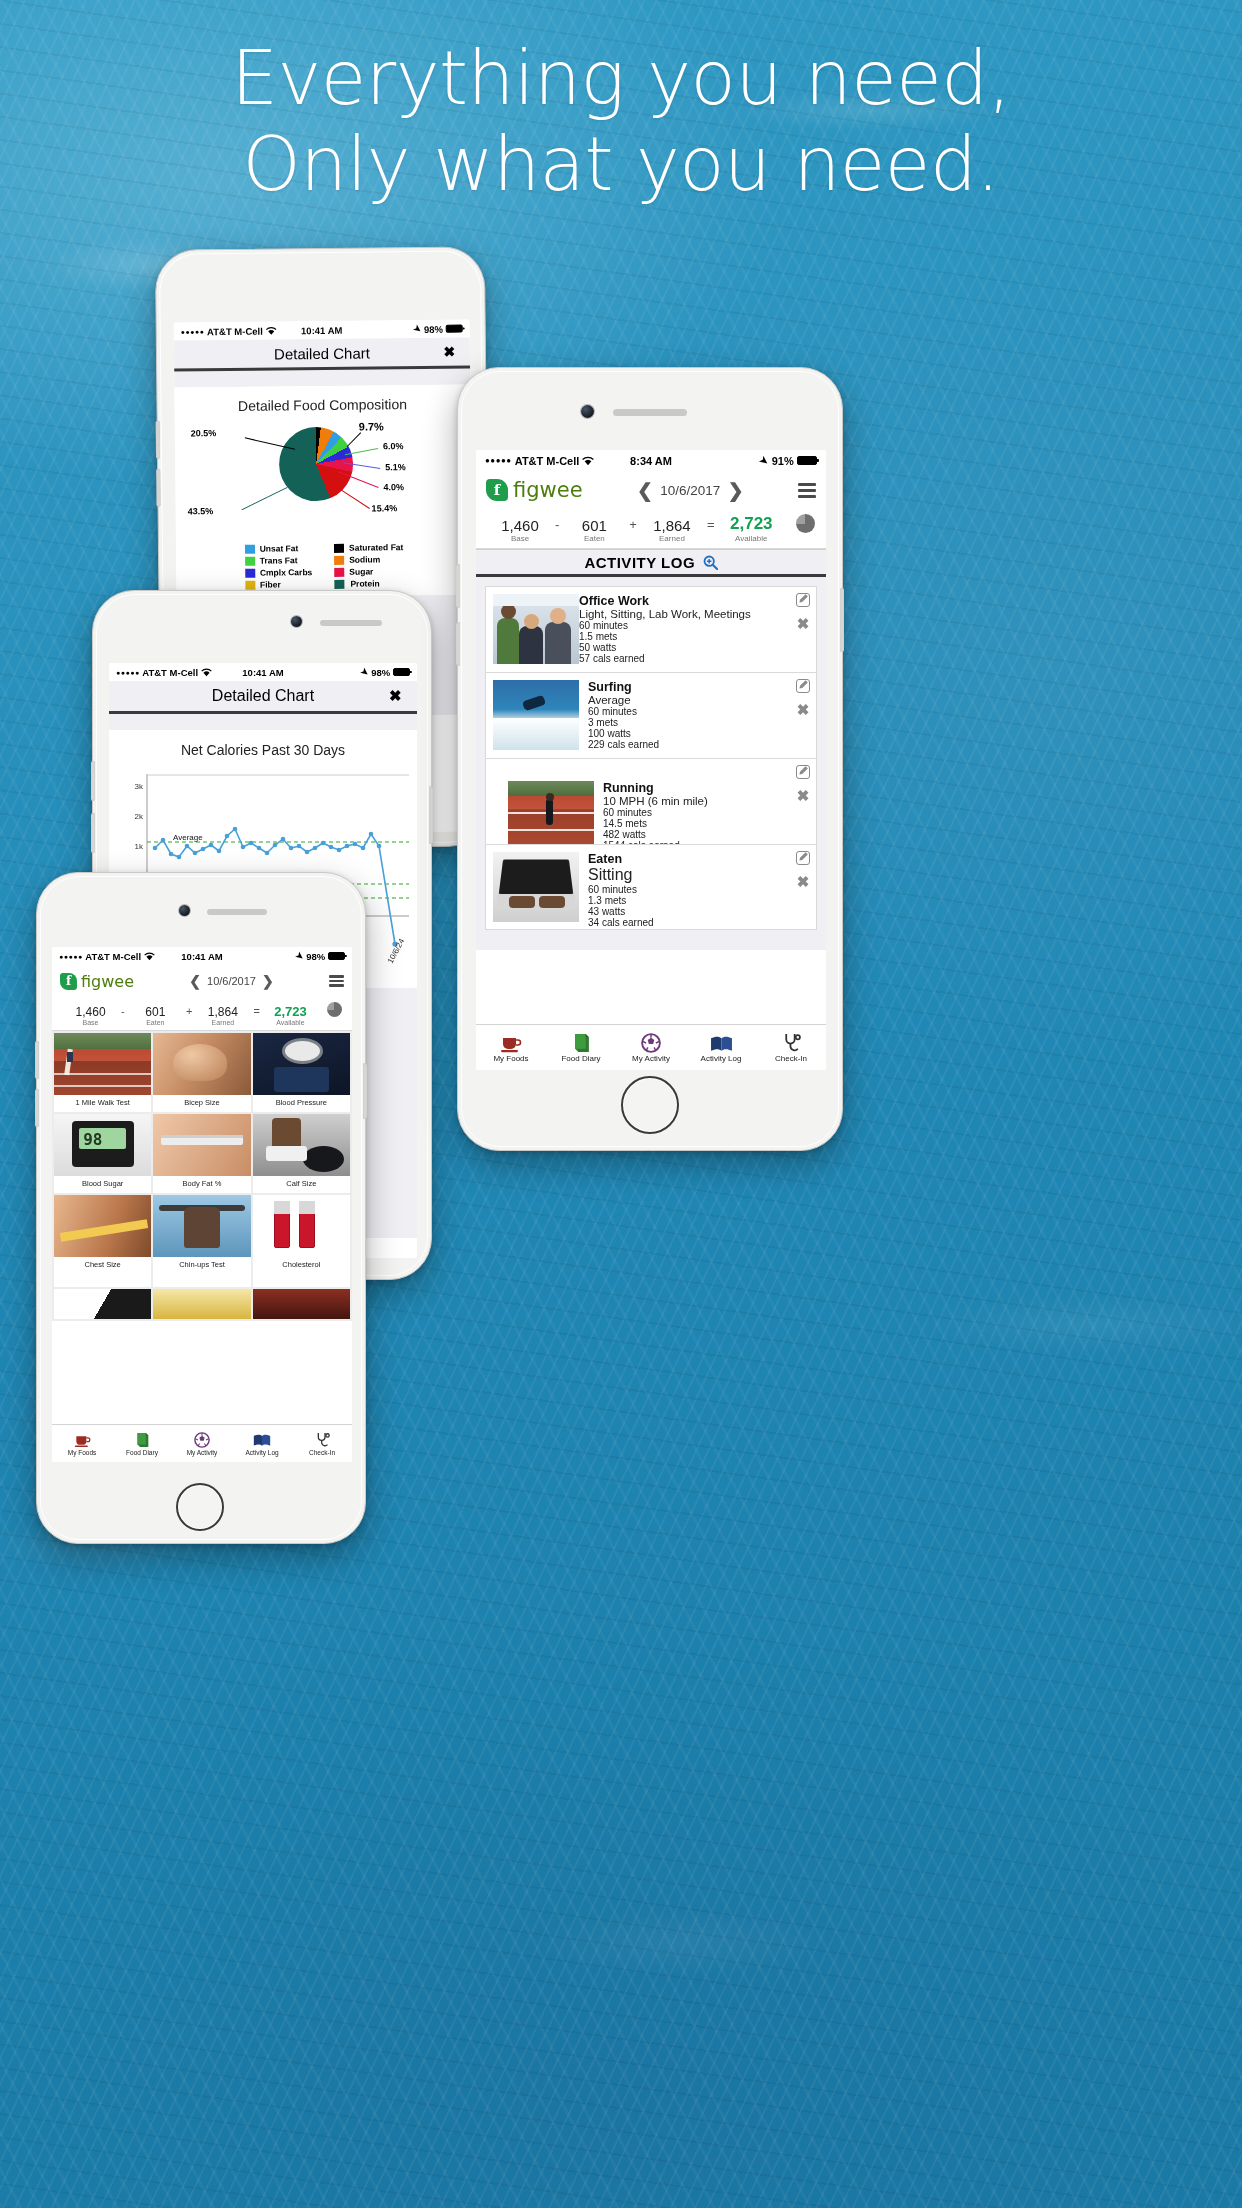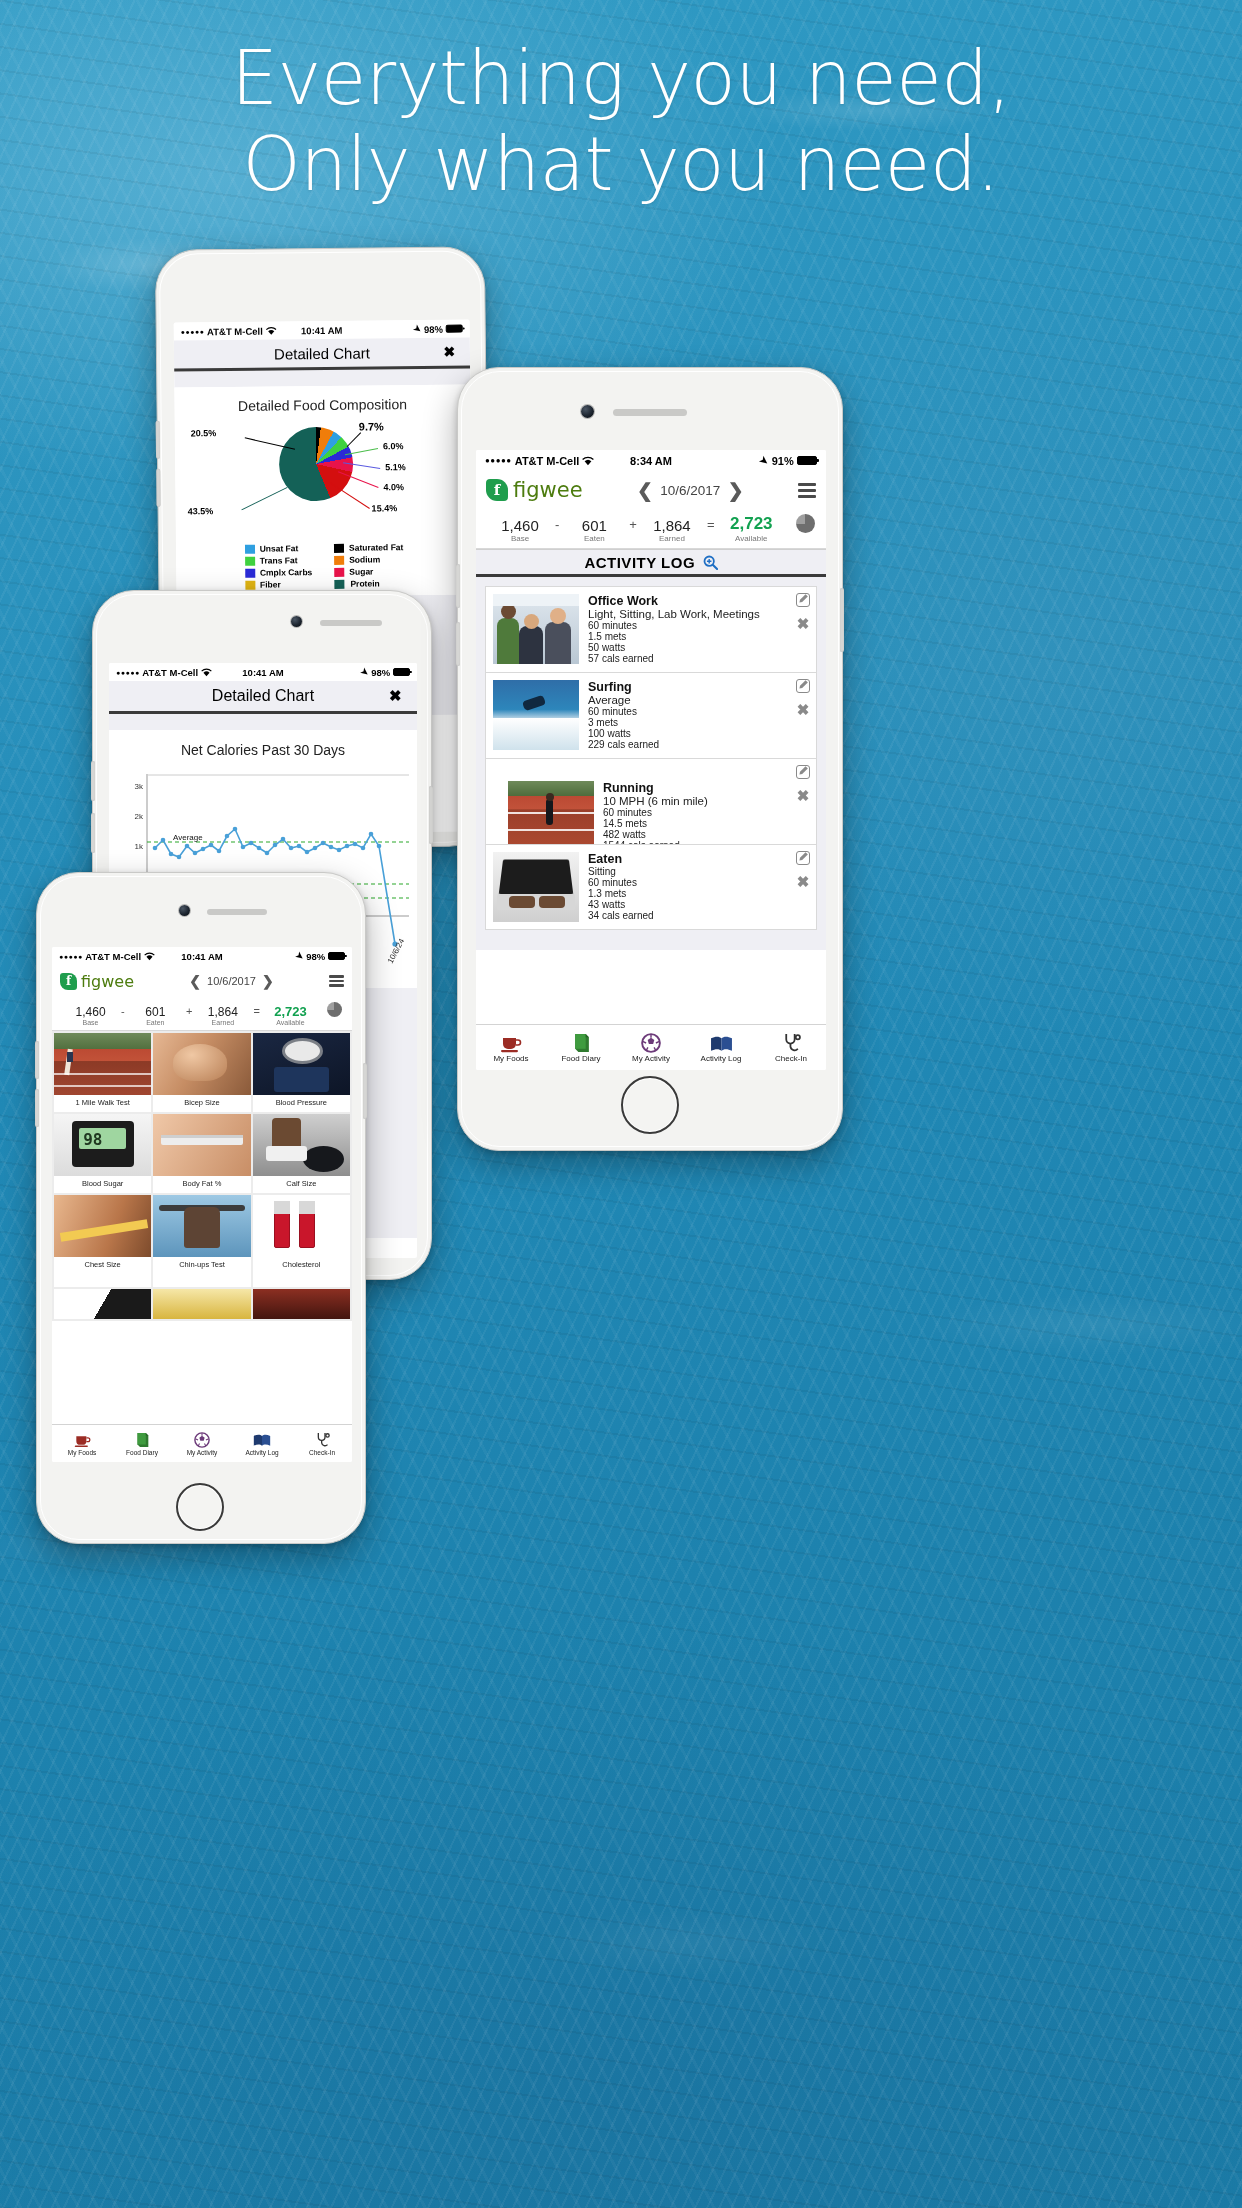--- a/index.html
+++ b/index.html
@@ -645,21 +645,21 @@
       <div class="act-row" style="height:86px; padding:7px; border:1px solid #d9d9d9; border-bottom:none;">
         <div class="act-thumb" style="width:86px;height:70px;background:linear-gradient(#dfe7ee,#b9c7d3);">
           <div style="position:absolute;left:4px;top:24px;width:22px;height:46px;background:#4f7a3b;border-radius:8px 8px 0 0;"></div>
           <div style="position:absolute;left:8px;top:10px;width:15px;height:15px;border-radius:50%;background:#6b4a33;"></div>
           <div style="position:absolute;left:26px;top:32px;width:24px;height:38px;background:#2d3340;border-radius:8px 8px 0 0;"></div>
           <div style="position:absolute;left:31px;top:20px;width:15px;height:15px;border-radius:50%;background:#d8a87d;"></div>
           <div style="position:absolute;left:52px;top:28px;width:26px;height:42px;background:#4a4f5c;border-radius:8px 8px 0 0;"></div>
           <div style="position:absolute;left:57px;top:14px;width:16px;height:16px;border-radius:50%;background:#e0b088;"></div>
           <div style="position:absolute;left:0;top:0;width:100%;height:12px;background:#eef3f7;"></div>
         </div>
-        <div class="act-body" style="padding-left:9px;">
+        <div class="act-body" style="">
           <div class="act-title" style="font-size:12.5px;">Office Work</div>
           <div class="act-sub" style="font-size:11.5px;">Light, Sitting, Lab Work, Meetings</div>
           <div class="act-meta" style="font-size:10px;">60 minutes</div>
           <div class="act-meta" style="font-size:10px;">1.5 mets</div>
           <div class="act-meta" style="font-size:10px;">50 watts</div>
           <div class="act-meta" style="font-size:10px;">57 cals earned</div>
         </div>
         <div class="act-icons" style="right:6px;top:6px;gap:9px;">
           <span class="ic-edit" style="width:14px;height:14px;">
             <svg width="12" height="12" viewBox="0 0 12 12" style="position:absolute;left:0;top:-1px;">
@@ -722,21 +722,21 @@
 
       <div class="act-row" style="height:86px; padding:7px; border:1px solid #d9d9d9;">
         <div class="act-thumb" style="width:86px;height:70px;background:linear-gradient(#f2f2f2,#cfcfcf);">
           <div style="position:absolute;left:8px;top:6px;width:70px;height:36px;background:#1c1c1c;border-radius:2px;transform:perspective(60px) rotateX(12deg);"></div>
           <div style="position:absolute;left:4px;top:42px;width:78px;height:16px;background:#d7d7d7;border-radius:2px;"></div>
           <div style="position:absolute;left:16px;top:44px;width:26px;height:12px;background:#6b4a33;border-radius:4px;"></div>
           <div style="position:absolute;left:46px;top:44px;width:26px;height:12px;background:#6b4a33;border-radius:4px;"></div>
         </div>
         <div class="act-body" style="padding-left:9px;">
           <div class="act-title" style="font-size:12.5px;">Eaten</div>
-          <div class="act-sub" style="font-size:10px;">Sitting</div>
+          <div class="act-sub" style="font-size:16px;">Sitting</div>
           <div class="act-meta" style="font-size:10px;">60 minutes</div>
           <div class="act-meta" style="font-size:10px;">1.3 mets</div>
           <div class="act-meta" style="font-size:10px;">43 watts</div>
           <div class="act-meta" style="font-size:10px;">34 cals earned</div>
         </div>
         <div class="act-icons" style="right:6px;top:6px;gap:9px;">
           <span class="ic-edit" style="width:14px;height:14px;">
             <svg width="12" height="12" viewBox="0 0 12 12" style="position:absolute;left:0;top:-1px;">
                 <path d="M8.6 1.2l2.2 2.2-5.6 5.6-2.8.6.6-2.8z" fill="#8a8a8a"></path>
               </svg>

